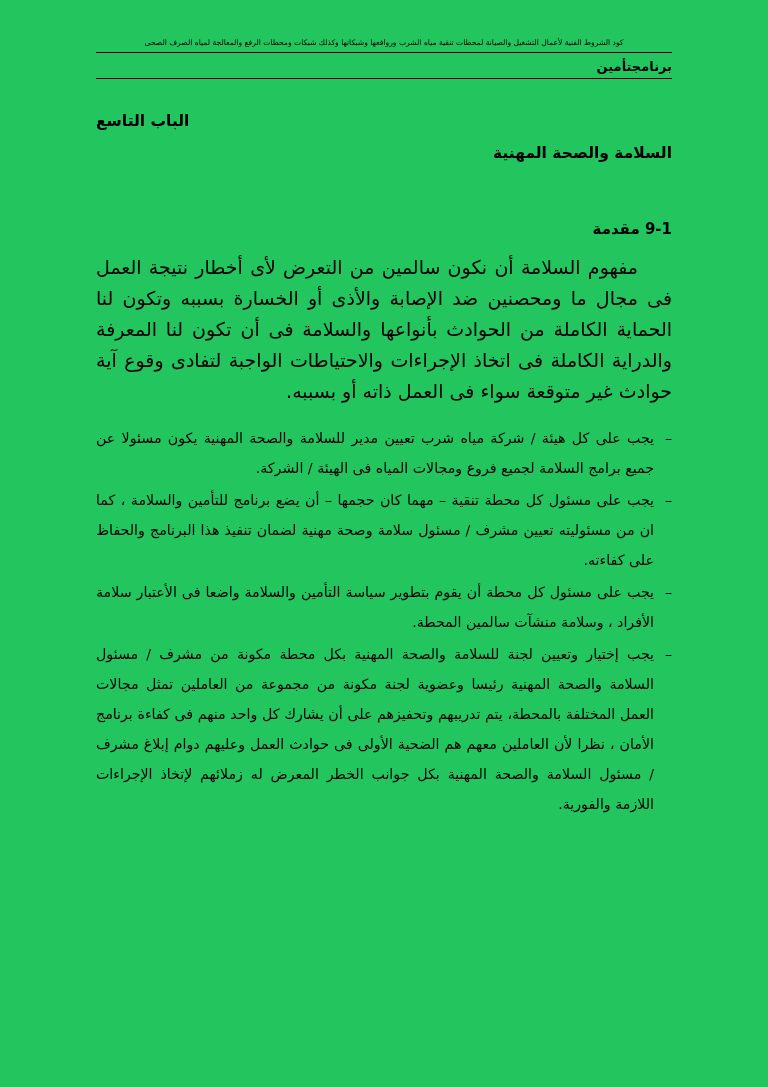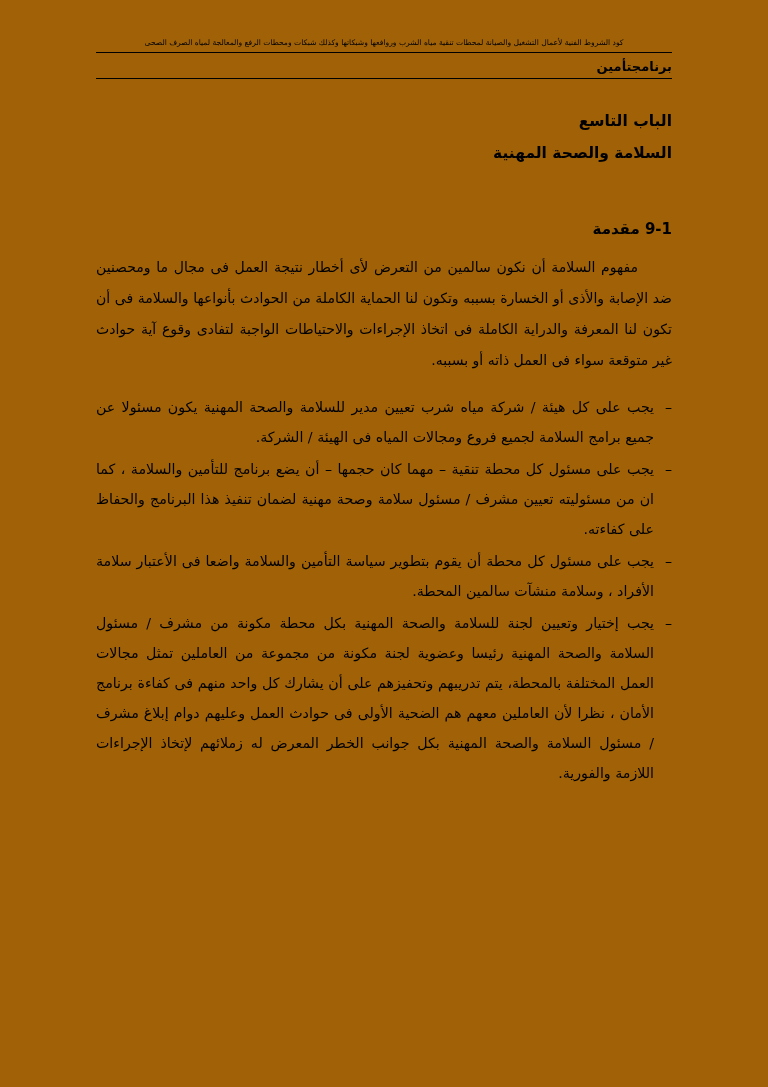--- a/index.html
+++ b/index.html
@@ -9,21 +9,21 @@
   }
   body {
     font-family: "DejaVu Sans", "Liberation Sans", sans-serif;
     color: #000000;
   }
   .page {
     position: relative;
     width: 768px;
     height: 1087px;
     margin: 0 auto;
-    background: #a16207;
+    background: #22c55e;
     box-sizing: border-box;
     overflow: hidden;
   }
 
   
   .header-zone {
     position: absolute;
     top: 36px;
     right: 96px;
     left: 96px;
@@ -56,21 +56,21 @@
   .content {
     position: absolute;
     top: 104px;
     right: 96px;
     left: 96px;
     width: 576px;
     box-sizing: border-box;
   }
 
   .doc-title {
-    text-align: right;
+    text-align: left;
     font-size: 15.5px;
     font-weight: bold;
     line-height: 34px;
     letter-spacing: 0.5px;
   }
   .doc-subtitle {
     text-align: right;
     font-size: 15.5px;
     font-weight: bold;
     line-height: 30px;
@@ -83,21 +83,21 @@
     margin-top: 52px;
     margin-bottom: 14px;
     direction: rtl;
   }
   .section-heading.second {
     margin-top: 52px;
     margin-bottom: 16px;
   }
 
   .para {
-    font-size: 14px;
+    font-size: 19px;
     line-height: 31px;
     text-align: justify;
     text-align-last: right;
     direction: rtl;
     margin: 0 0 10px 0;
   }
   .para.indent-first { text-indent: 34px; }
 
   .para-block { margin-bottom: 16px; }
 

